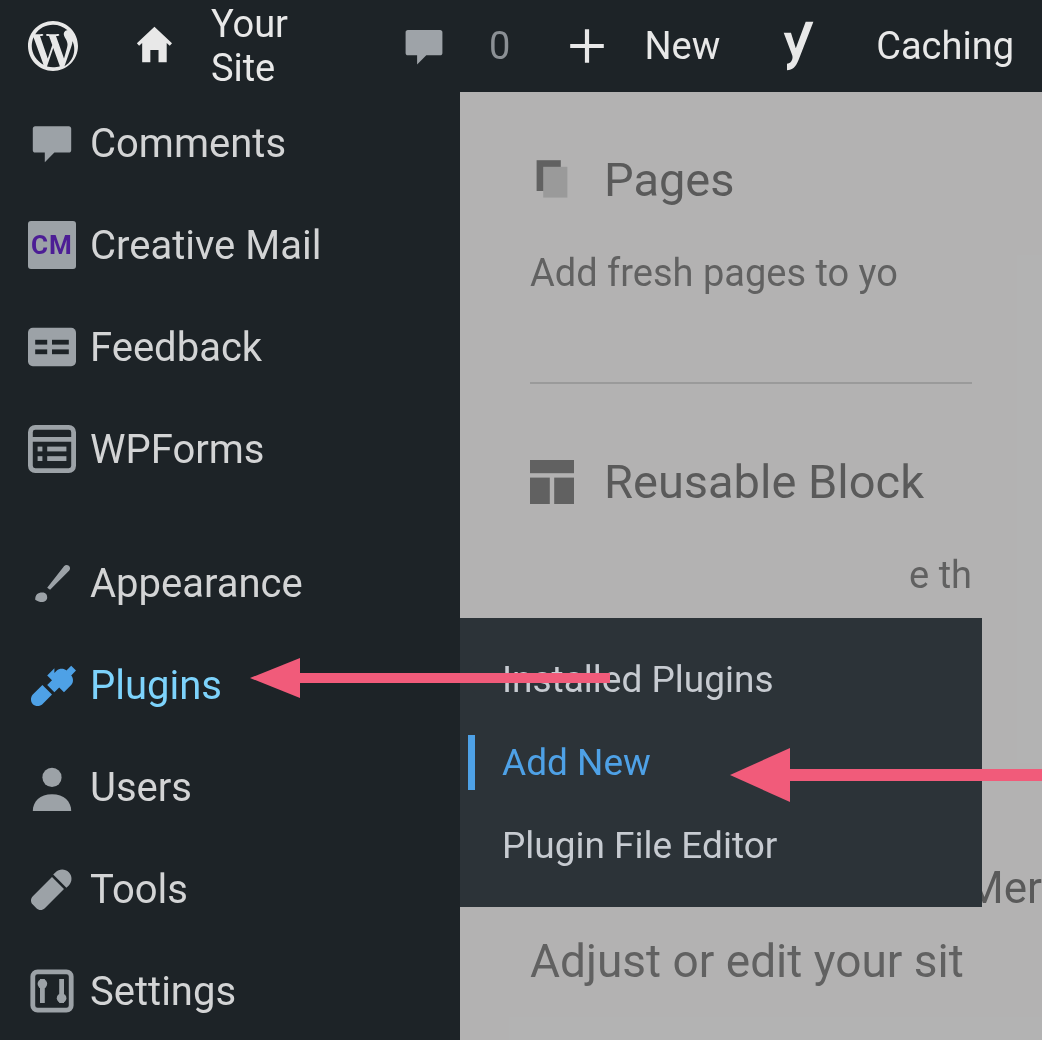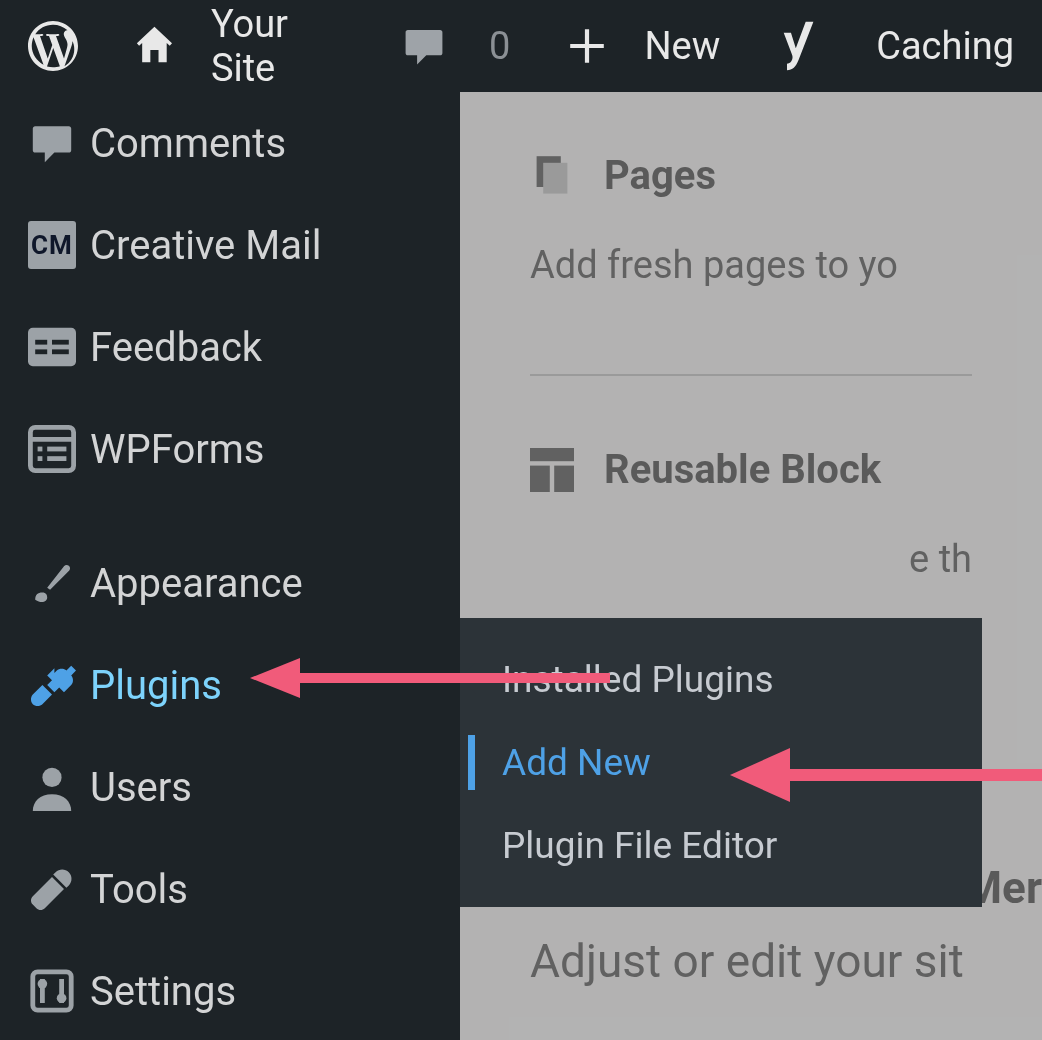--- a/index.html
+++ b/index.html
@@ -13,41 +13,41 @@
   .count { color:#8b9095; margin-left:6px; }
 
   
   .sidebar { position:absolute; top:92px; left:0; width:460px; bottom:0; background:#1d2327; color:#d3d4d5; font-size:40px; }
   .menu-item { display:flex; align-items:center; gap:14px; height:102px; padding:0 28px; cursor:pointer; }
   .menu-item.sep { margin-top:32px; }
   .menu-item.active { color:#7dd3fc; }
   .menu-item.active .ico svg{ fill:#4ea1e6; }
   .menu-item .ico { width:48px; height:48px; display:flex; align-items:center; justify-content:center; }
   .menu-item .ico svg{ fill:#9ca2a7; }
-  .cm-box{ width:48px; height:48px; background:#9ca2a7; color:#0f172a; font-size:26px; font-weight:700; display:flex; align-items:center; justify-content:center; border-radius:3px; letter-spacing:1px;}
+  .cm-box{ width:48px; height:48px; background:#9ca2a7; color:#4c1d95; font-size:26px; font-weight:700; display:flex; align-items:center; justify-content:center; border-radius:3px; letter-spacing:1px;}
 
   
   .flyout { position:absolute; left:460px; top:618px; width:522px; background:#2c3338; padding:20px 0 20px 0; }
   .flyout::before{ content:""; position:absolute; left:-16px; top:44px; border:16px solid transparent; border-right-color:#2c3338;}
   .flyout-item { position:relative; font-size:37px; color:#c7cbd1; padding:20px 42px; cursor:pointer; }
   .flyout-item.active { color:#4ea1e6; }
   .flyout-item.active::before{ content:""; position:absolute; left:8px; top:14px; bottom:14px; width:7px; background:#4ea1e6; }
 
   
   .content { position:absolute; top:92px; left:460px; right:0; bottom:0; background:#efeeee; overflow:hidden;}
   .content-inner{ padding:60px 70px 0 70px; color:#2e2e2e;}
   .dim { position:absolute; inset:0; background:rgba(130,130,130,0.55); }
   .c-section{ margin-bottom:80px; }
-  .c-heading{ display:flex; align-items:center; gap:30px; font-size:40px; font-weight:700; color:#2b2b2b; margin-bottom:38px;}
+  .c-heading{ display:flex; align-items:center; gap:30px; font-size:47px; font-weight:400; color:#2b2b2b; margin-bottom:38px;}
   .c-heading svg{ fill:#3a3a3a; }
   .c-text{ font-size:38px; color:#3a3a3a; line-height:1.5; }
   .c-divider{ height:2px; background:#b9b9b9; margin:0 0 70px 0; }
   .c-section.block2{ margin-top:0;}
   .bottom-text{ position:absolute; bottom:52px; left:70px; right:0; font-size:46px; color:#3a3a3a;}
-  .right-snip{ position:absolute; right:0; top:770px; font-size:44px; font-weight:700; color:#2b2b2b;}
+  .right-snip{ position:absolute; right:0; top:770px; font-size:44px; font-weight:400; color:#2b2b2b;}
 
   
   .arrow { position:absolute; pointer-events:none; }
 </style>
 </head>
 <body>
 
 <div class="adminbar">
   <div class="item">
     <svg width="50" height="50" viewBox="0 0 20 20">

